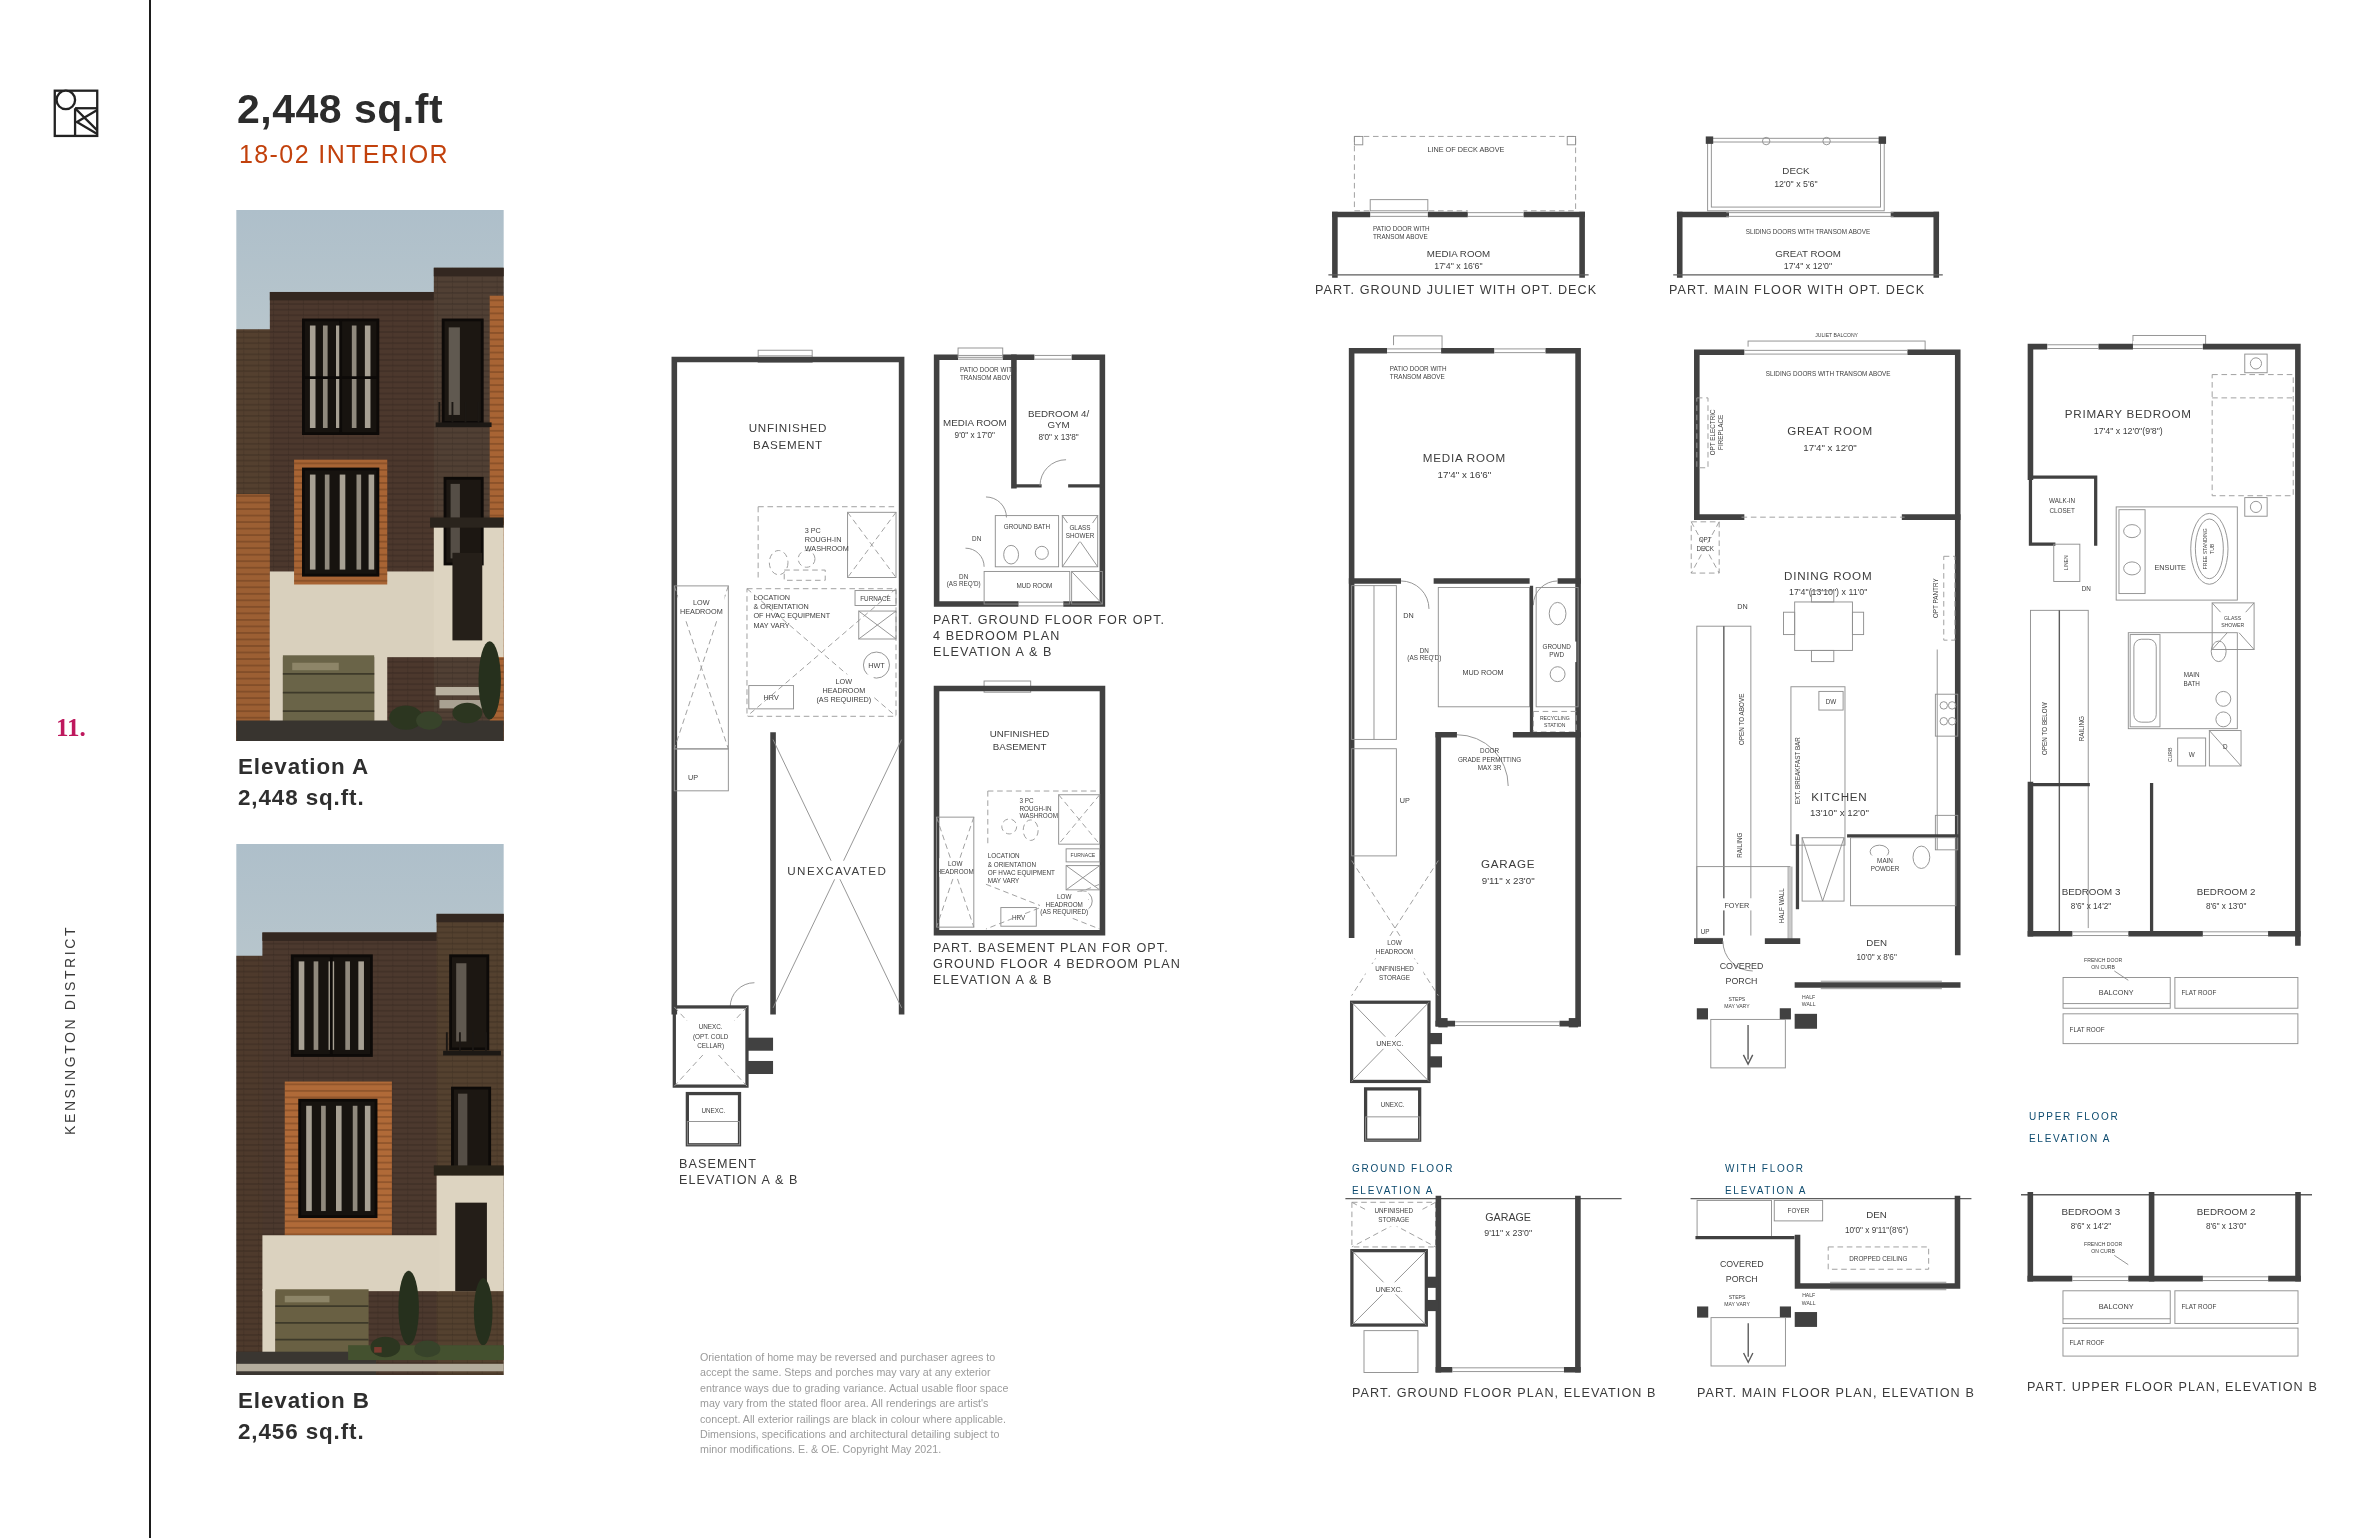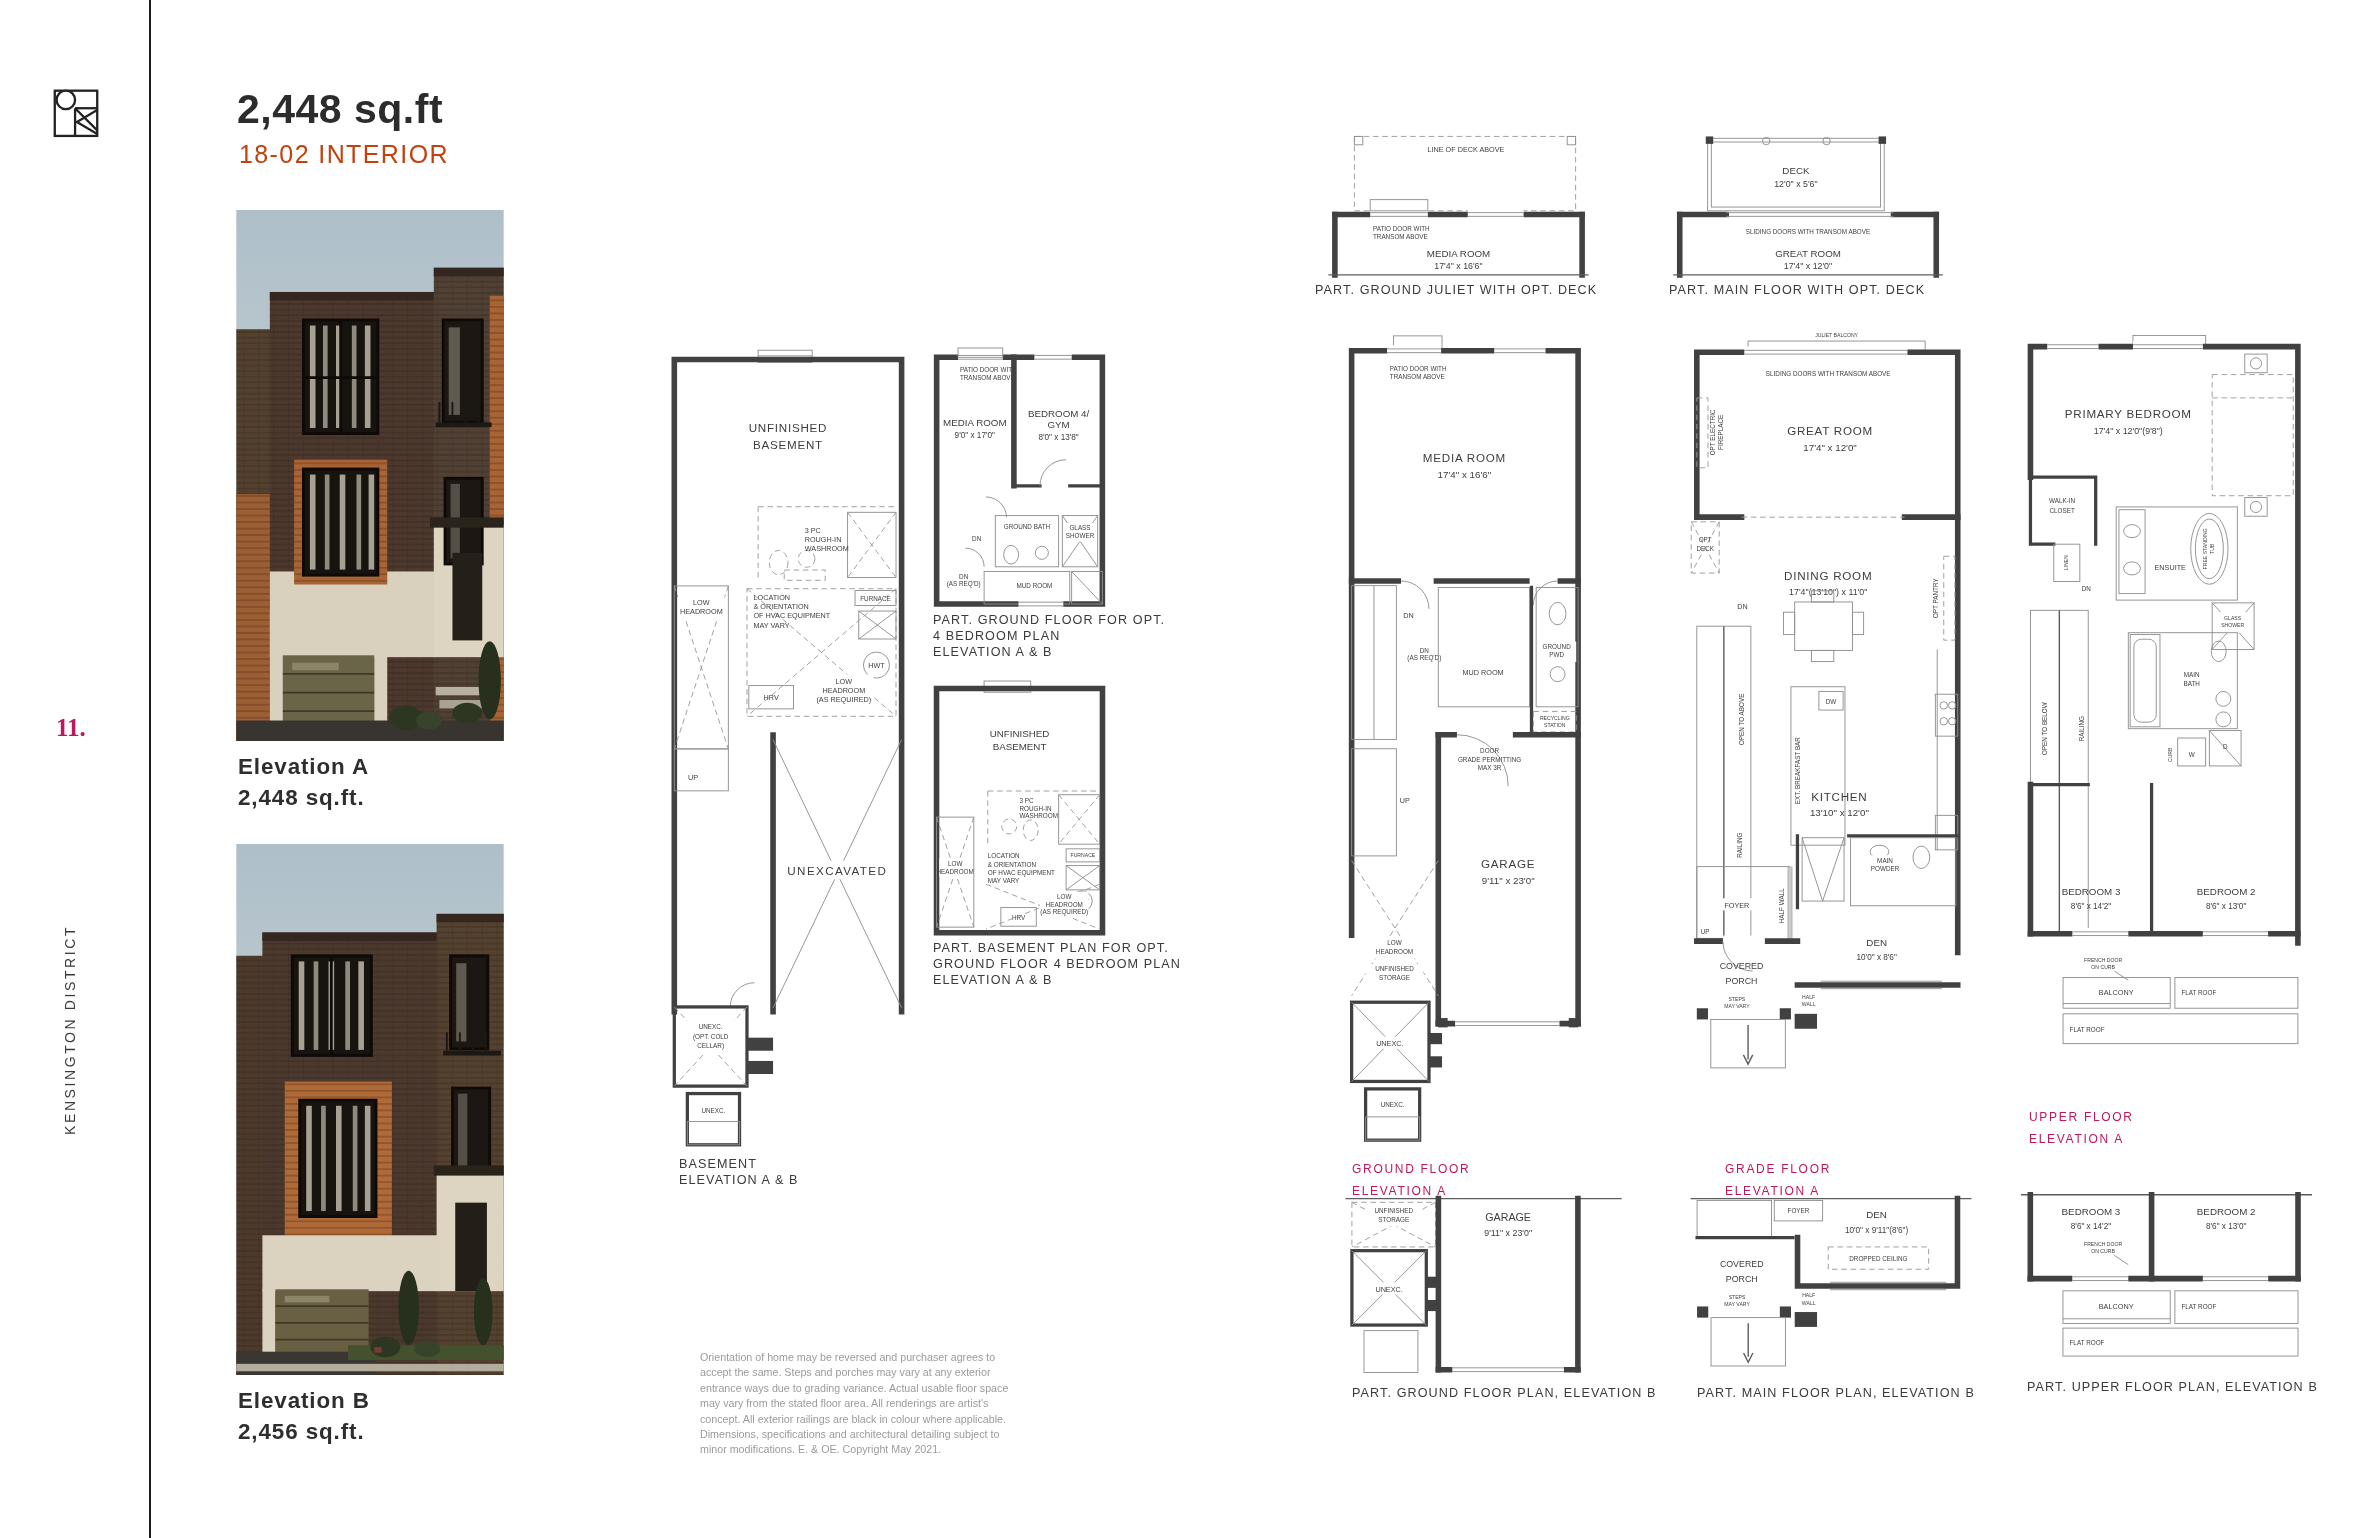--- a/index.html
+++ b/index.html
@@ -6,21 +6,21 @@
   .page{position:relative;width:2377px;height:1538px;background:#ffffff;font-family:"Liberation Sans",sans-serif;overflow:hidden;}
   .vline{position:absolute;left:149px;top:0;width:1.9px;height:1538px;background:#1d1d1d;}
   .pageno{position:absolute;left:56px;top:714px;font-family:"Liberation Serif",serif;font-weight:bold;font-size:25px;color:#be185d;}
   .district{position:absolute;left:62px;top:1135px;transform:rotate(-90deg);transform-origin:0 0;font-size:14px;letter-spacing:2.6px;color:#3b3b3b;white-space:nowrap;}
   .h-title{position:absolute;left:237px;top:86px;font-size:41px;font-weight:bold;letter-spacing:0.5px;color:#2c2c2c;white-space:nowrap;}
   .h-sub{position:absolute;left:239px;top:140px;font-size:25px;font-weight:normal;letter-spacing:1.4px;color:#c2410c;white-space:nowrap;}
   .photo{position:absolute;width:268px;height:531px;overflow:hidden;}
   .photo svg{display:block;}
   .elev-cap{position:absolute;font-size:22.4px;font-weight:bold;letter-spacing:0.9px;color:#2e2e2e;line-height:31px;white-space:nowrap;}
   .pcap{position:absolute;font-size:12.6px;letter-spacing:1.1px;color:#3a3a3a;line-height:16px;white-space:nowrap;}
-  .pcap-lg{position:absolute;font-size:12px;letter-spacing:1.7px;color:#be185d;line-height:22.4px;white-space:nowrap;}
+  .pcap-lg{position:absolute;font-size:10px;letter-spacing:1.7px;color:#0c4a6e;line-height:22.4px;white-space:nowrap;}
   .disclaimer{position:absolute;left:700px;top:1350px;width:326px;font-size:10.7px;line-height:15.4px;color:#9b9b9b;}
   svg.plan{position:absolute;overflow:visible;}
   .w{stroke:#414141;stroke-width:6;fill:none;stroke-linecap:square;}
   .w2{stroke:#414141;stroke-width:3.5;fill:none;stroke-linecap:square;}
   .t{stroke:#8f8f8f;stroke-width:1;fill:none;}
   .t2{stroke:#5c5c5c;stroke-width:1.5;fill:none;}
   .d{stroke:#9a9a9a;stroke-width:1;fill:none;stroke-dasharray:6 4;}
   .blk{fill:#414141;stroke:none;}
   .wbg{fill:#ffffff;stroke:none;}
   svg.plan text{fill:#3d3d3d;font-family:"Liberation Sans",sans-serif;}
@@ -538,21 +538,21 @@
     <rect x="7" y="730" width="12" height="12" class="blk"></rect>
       <rect x="96" y="730" width="12" height="12" class="blk"></rect>
     <rect x="22" y="742" width="80" height="52" fill="url(#tread)" class="t" stroke="#8f8f8f"></rect>
     <path d="M62 748 V785" class="t2"></path>
       <path d="M57 780 L62 790 L67 780" fill="none" stroke="#5c5c5c" stroke-width="1.5"></path>
     <text class="L5 mid" x="127" y="720">HALF</text>
     <text class="L5 mid" x="127" y="728">WALL</text>
     <rect x="112" y="736" width="24" height="16" class="blk"></rect>
   </svg>
   <div class="pcap-lg" style="left:1725px;top:1158px">
-    <div>GRADE FLOOR</div>
+    <div>WITH FLOOR</div>
     <div>ELEVATION A</div>
   </div>
 
   <svg class="plan" style="left:2021px;top:328px" width="291" height="820" viewBox="0 0 312 880">
     <rect x="120" y="8" width="78" height="14" class="t"></rect>
     <path d="M10 20 H297 M10 20 V160 M297 20 V660" class="w"></path>
     <rect x="28" y="14" width="55" height="12" class="wbg"></rect>
       <path d="M28 18 H83 M28 22 H83" class="t"></path>
     <rect x="120" y="14" width="75" height="12" class="wbg"></rect>
       <path d="M120 18 H195 M120 22 H195" class="t"></path>

